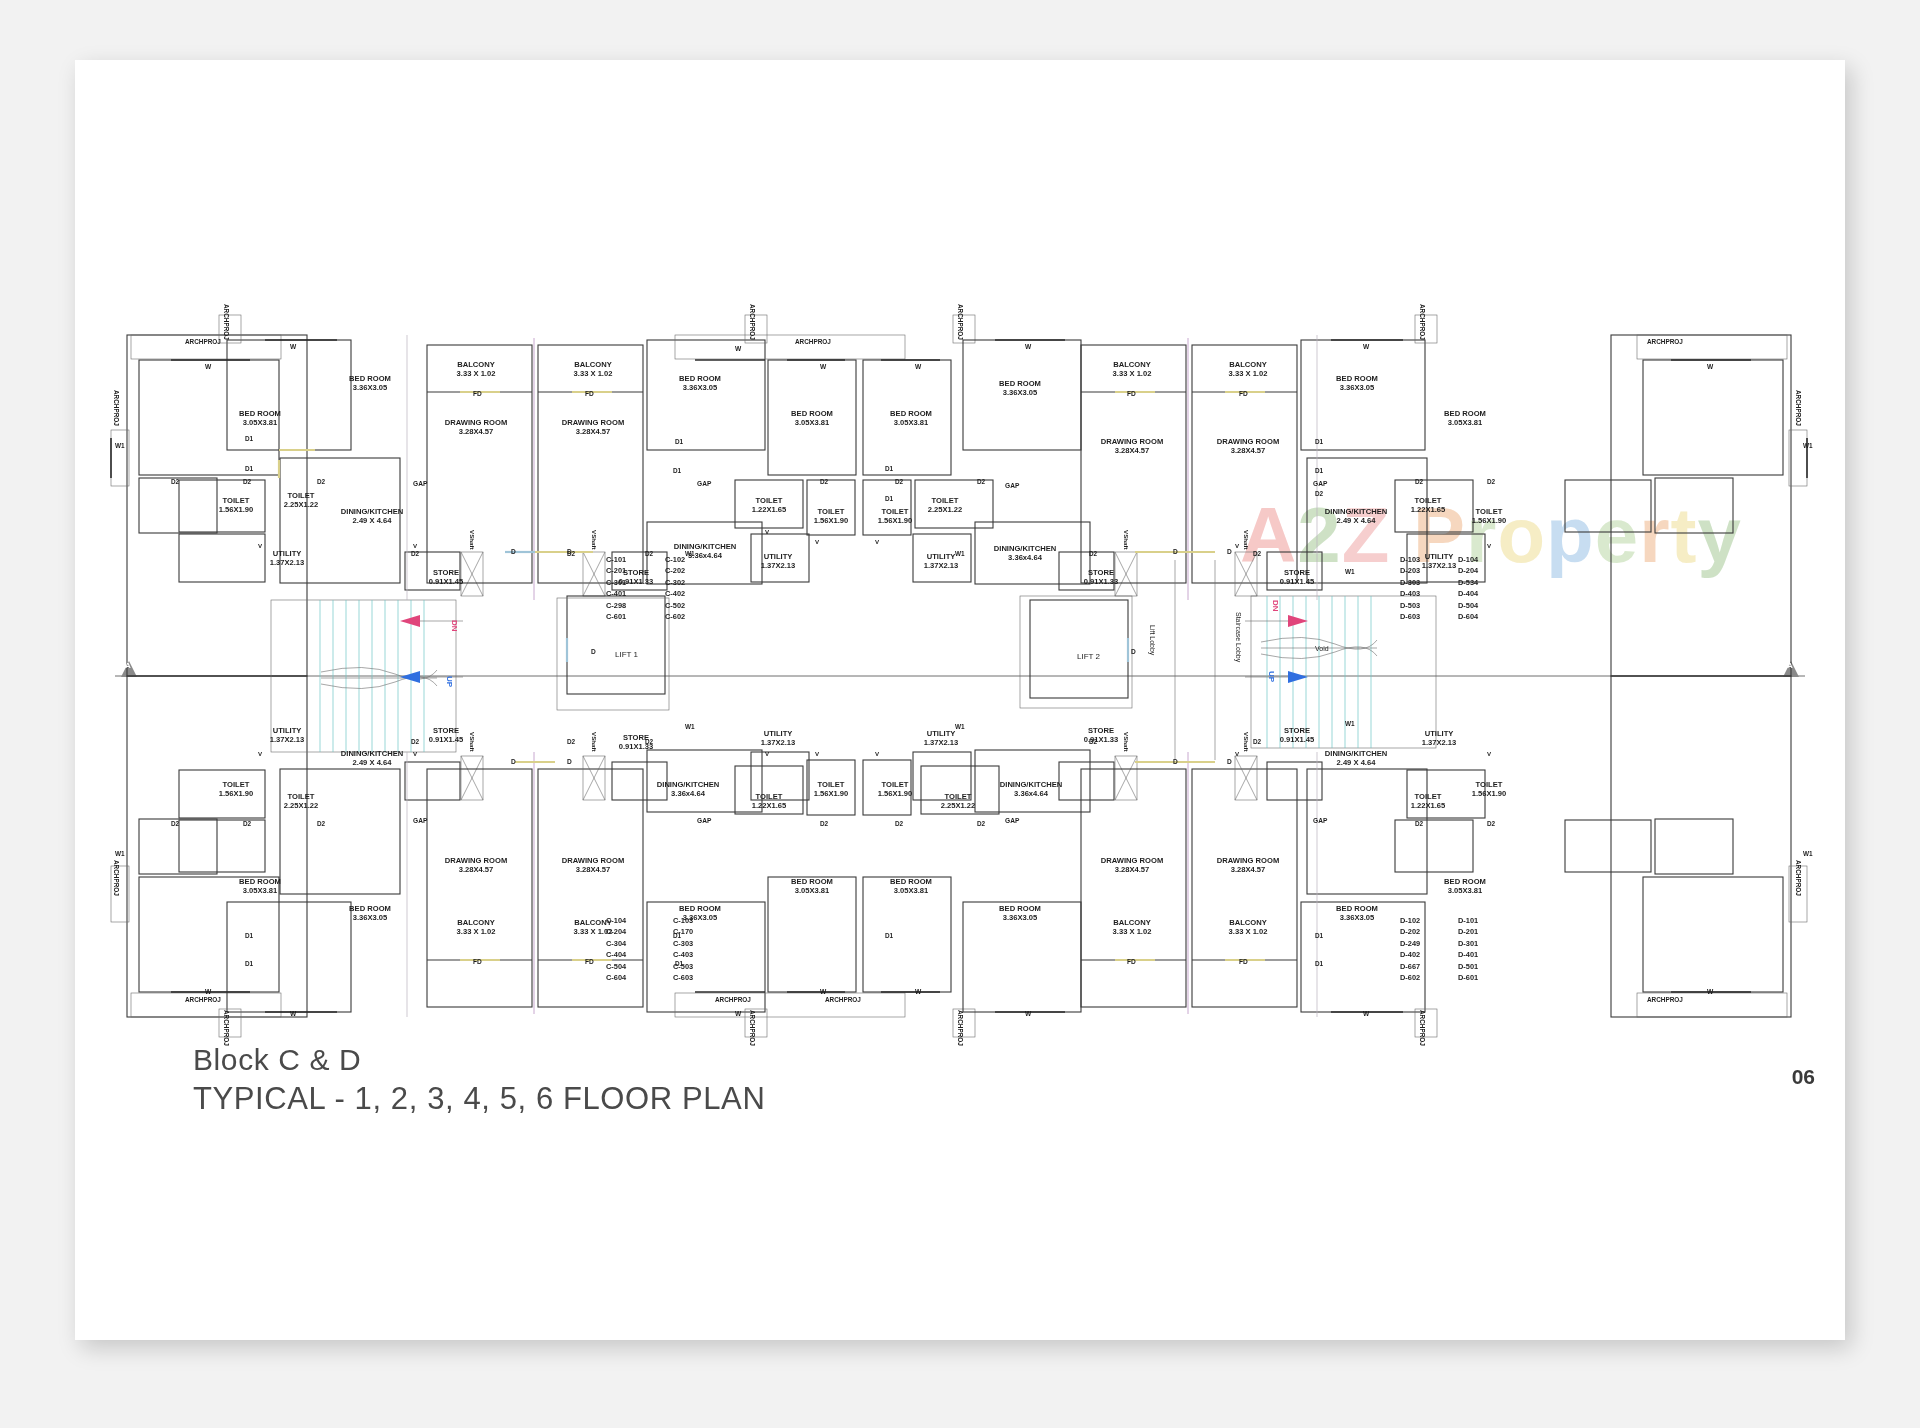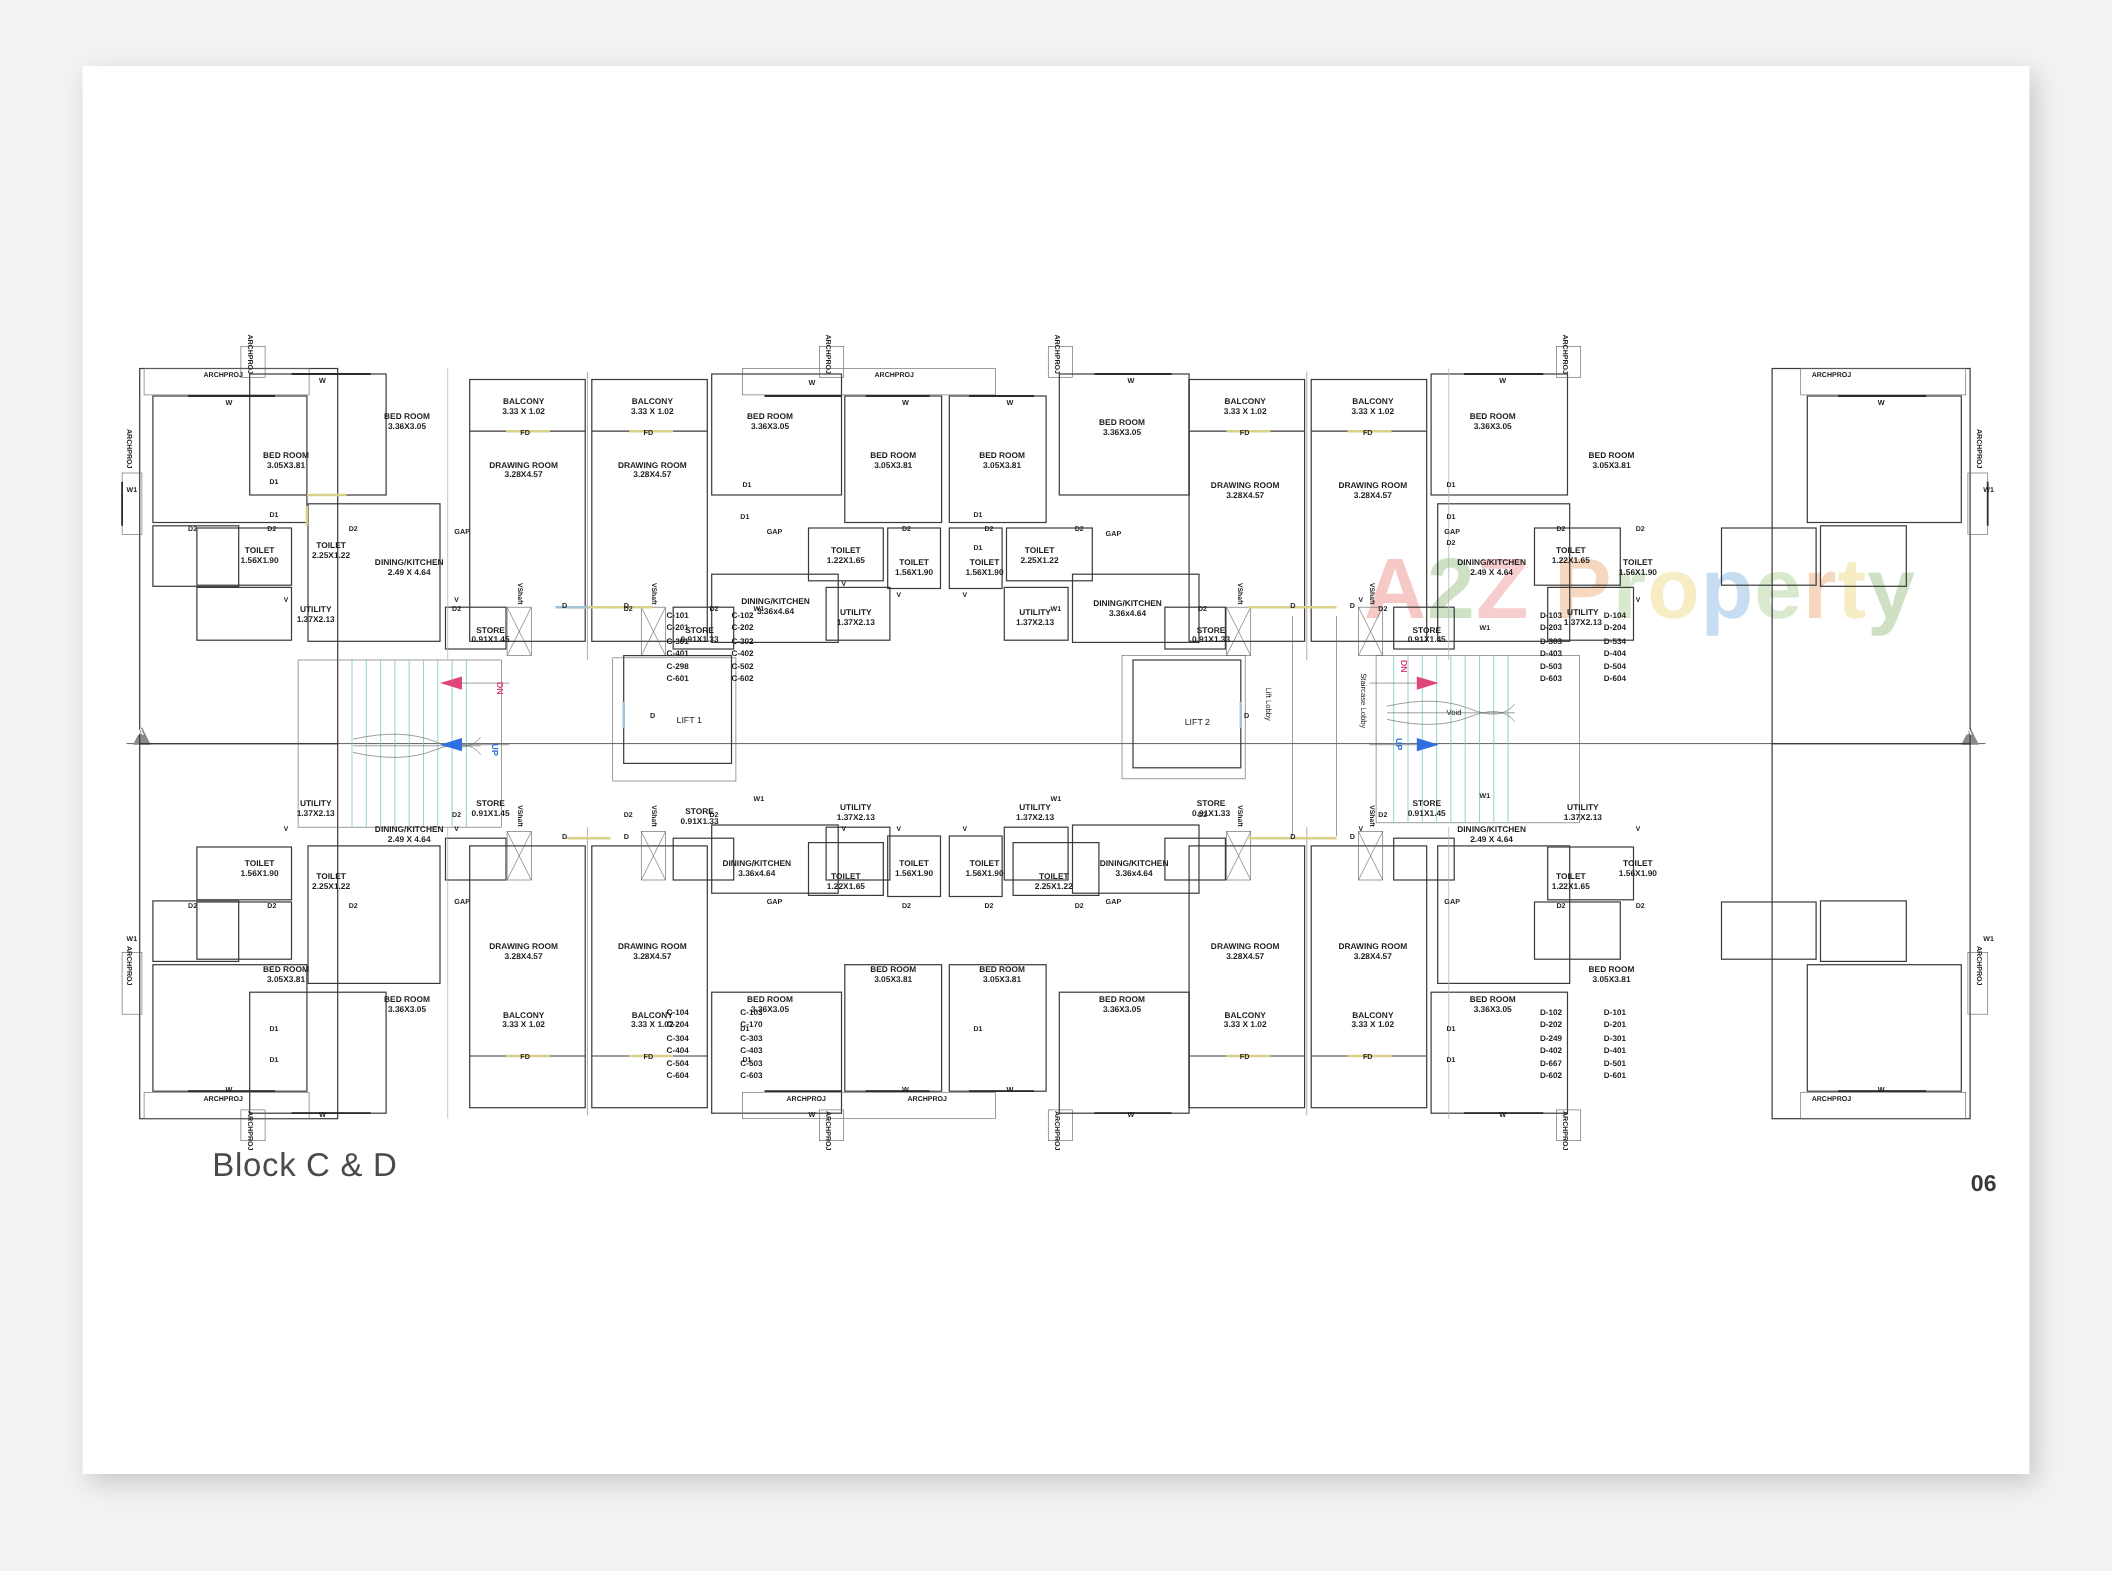--- a/index.html
+++ b/index.html
@@ -838,14 +838,15 @@
         <div class="lbl tiny vert2" style="left: 1048px; top: 470px; font-size: 6.2px;">VShaft</div>
         <div class="lbl tiny vert2" style="left: 1168px; top: 470px; font-size: 6.2px;">VShaft</div>
         <div class="lbl tiny vert2" style="left: 394px; top: 672px; font-size: 6.2px;">VShaft</div>
         <div class="lbl tiny vert2" style="left: 516px; top: 672px; font-size: 6.2px;">VShaft</div>
         <div class="lbl tiny vert2" style="left: 1048px; top: 672px; font-size: 6.2px;">VShaft</div>
         <div class="lbl tiny vert2" style="left: 1168px; top: 672px; font-size: 6.2px;">VShaft</div>
       </div>
   </div>
 
   <div class="title-line1">Block C &amp; D</div>
+  <div class="title-line2">TYPICAL - 1, 2, 3, 4, 5, 6 FLOOR PLAN</div>
   <div class="page-no">06</div>
 </div>
 
 </body></html>

